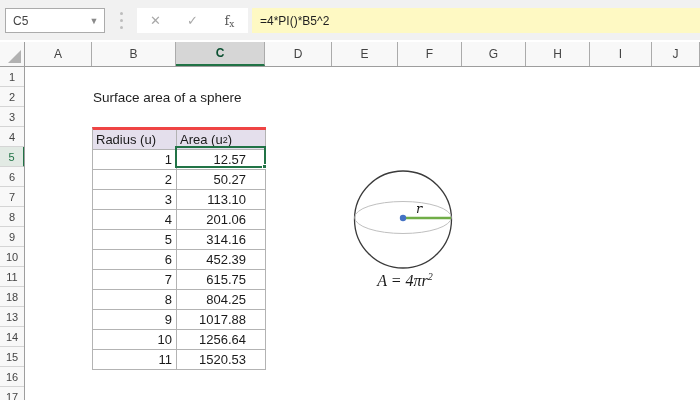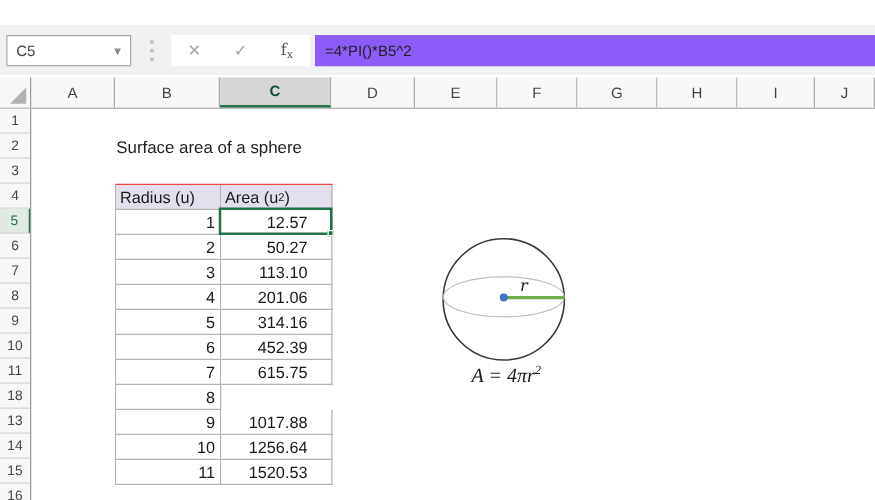--- a/index.html
+++ b/index.html
@@ -1,36 +1,36 @@
 <!DOCTYPE html>
 <html><head>
 <meta charset="utf-8">
 <style>
   * { margin:0; padding:0; box-sizing:border-box; }
   html,body { width:700px; height:400px; overflow:hidden; background:#fff;
     font-family:"Liberation Sans", sans-serif; }
-  .stage { position:relative; width:700px; height:312px; background:#fff;margin-top:20px; }
+  .stage { position:relative; width:700px; height:312px; background:#fff; }
 
   
   .formula-bar { position:absolute; left:0; top:0; width:700px; height:40px;
     background:#f1f1f1; }
   .name-box { position:absolute; left:5px; top:8px; width:100px; height:25px;
     background:#fff; border:1px solid #ababab; display:flex; align-items:center; }
   .name-box .nb-text { padding-left:7px; font-size:12px; color:#444; flex:1; }
   .name-box .nb-drop { width:20px; text-align:center; color:#8a8a8a; font-size:9px; }
   .fbar-dots { position:absolute; left:119px; top:12px; width:4px; height:17px;
     display:flex; flex-direction:column; justify-content:space-between; align-items:center; }
   .fbar-dots i { width:3px; height:3px; border-radius:50%; background:#bdbdbd; }
   .fbar-btns { position:absolute; left:137px; top:8px; width:111px; height:25px;
     background:#fff; display:flex; align-items:center; justify-content:space-around; }
   .fbar-btns .fb { font-size:13px; color:#a8a8a8; width:30px; text-align:center; cursor:default; }
   .fbar-btns .fx { color:#595959; font-family:"DejaVu Serif", serif; font-size:13px; }
   .fbar-btns .fx .fx-x { font-size:9px; vertical-align:-2px; }
   .formula-input { position:absolute; left:252px; top:8px; width:448px; height:25px;
-    background:#8b5cf6; display:flex; align-items:center; }
+    background:#fef9c3; display:flex; align-items:center; }
   .formula-input span { padding-left:8px; font-size:12px; color:#1f1f1f; }
 
   
   .col-headers { position:absolute; left:0; top:42px; width:700px; height:25px;
     display:flex; border-bottom:1px solid #9e9e9e; background:#f8f8f8; }
   .corner { width:25px; height:24px; position:relative; border-right:1px solid #9e9e9e; background:#f8f8f8; }
   .corner .tri { position:absolute; right:3px; bottom:3px; width:0; height:0;
     border-left:13px solid transparent; border-bottom:13px solid #b2b2b2; }
   .col-h { height:24px; border-right:1px solid #ababab; font-size:12px; color:#444;
     display:flex; align-items:center; justify-content:center; background:#f8f8f8; }
@@ -42,21 +42,21 @@
     border-right:1px solid #9e9e9e; background:#f8f8f8; overflow:hidden; }
   .row-h { width:24px; height:20px; border-bottom:1px solid #d5d5d5; font-size:11px;
     color:#444; display:flex; align-items:center; justify-content:center; }
   .row-h.sel { background:#e2eae4; color:#217346; border-right:2px solid #217346; width:25px; }
 
   
   .cell-title { position:absolute; left:93px; top:88px; height:20px; line-height:19px;
     font-size:13.5px; font-weight:normal; color:#1f1f1f; }
 
   .data-table { position:absolute; left:92px; top:127px; width:174px;
-    border-top:1px solid #ef4444; border-left:1px solid #b3b3b3; }
+    border-top:3px solid #ef4444; border-left:1px solid #b3b3b3; }
   .t-row { display:flex; }
   .t-cell { height:20px; border-right:1px solid #b3b3b3; border-bottom:1px solid #b3b3b3;
     font-size:13px; color:#1a1a1a; display:flex; align-items:center; background:#fff; }
   .t-cell.b { width:84px; justify-content:flex-end; padding-right:4px; }
   .t-cell.c { width:89px; justify-content:flex-end; padding-right:19px; }
   .t-cell.hd { background:#e4dfec; justify-content:flex-start; padding-left:3px; }
   .t-cell.hd sup { font-size:9px; line-height:0; }
 
   .sel-overlay { position:absolute; left:175px; top:146px; width:91px; height:22px;
     border:2px solid #217346; pointer-events:none; }
@@ -165,20 +165,21 @@
     <div class="t-row">
       <div class="t-cell b">6</div>
       <div class="t-cell c">452.39</div>
     </div>
     <div class="t-row">
       <div class="t-cell b">7</div>
       <div class="t-cell c">615.75</div>
     </div>
     <div class="t-row">
       <div class="t-cell b">8</div>
+      <div class="t-cell c">804.25</div>
     </div>
     <div class="t-row">
       <div class="t-cell b">9</div>
       <div class="t-cell c">1017.88</div>
     </div>
     <div class="t-row">
       <div class="t-cell b">10</div>
       <div class="t-cell c">1256.64</div>
     </div>
     <div class="t-row">

